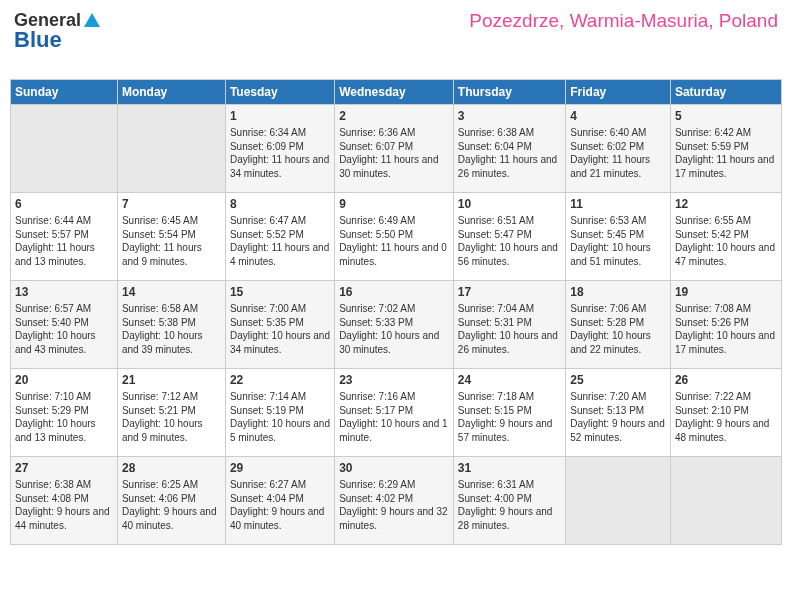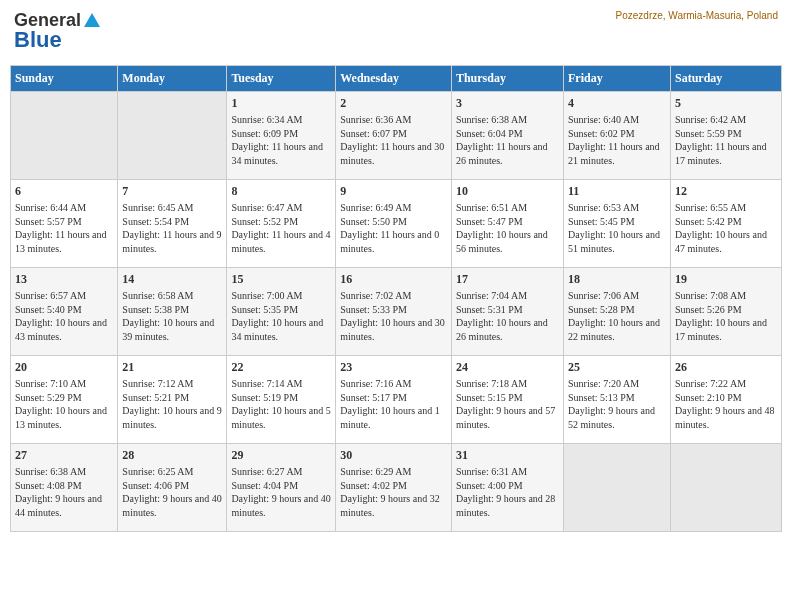--- a/index.html
+++ b/index.html
@@ -7,49 +7,48 @@
       font-family: Arial, sans-serif;
       background: #fff;
       width: 792px;
       min-height: 612px;
       padding: 10px;
     }
     .header {
       display: flex;
       justify-content: space-between;
       align-items: flex-start;
-      margin-bottom: 12px;
+      margin-bottom: 26px;
       padding: 0 4px;
     }
     .logo {
       display: flex;
       flex-direction: column;
       align-items: flex-start;
     }
     .logo-row {
       display: flex;
       align-items: center;
     }
     .title-block {
       text-align: right;
     }
     .month-title {
       font-size: 32px;
       font-weight: bold;
       color: #333;
     }
     .location-title {
-      font-size: 10px;
-      color: #a16207;
+      font-size: 19px;
+      color: #ec4899;
     }
     table {
       width: 100%;
       border-collapse: collapse;
       font-size: 10.5px;
-      font-family: Liberation Serif, serif;
     }
     thead tr th {
       background-color: #2a75b8;
       color: #fff;
       padding: 5px 4px;
       text-align: left;
       font-size: 12px;
       font-weight: bold;
       border: 1px solid #ccc;
     }

